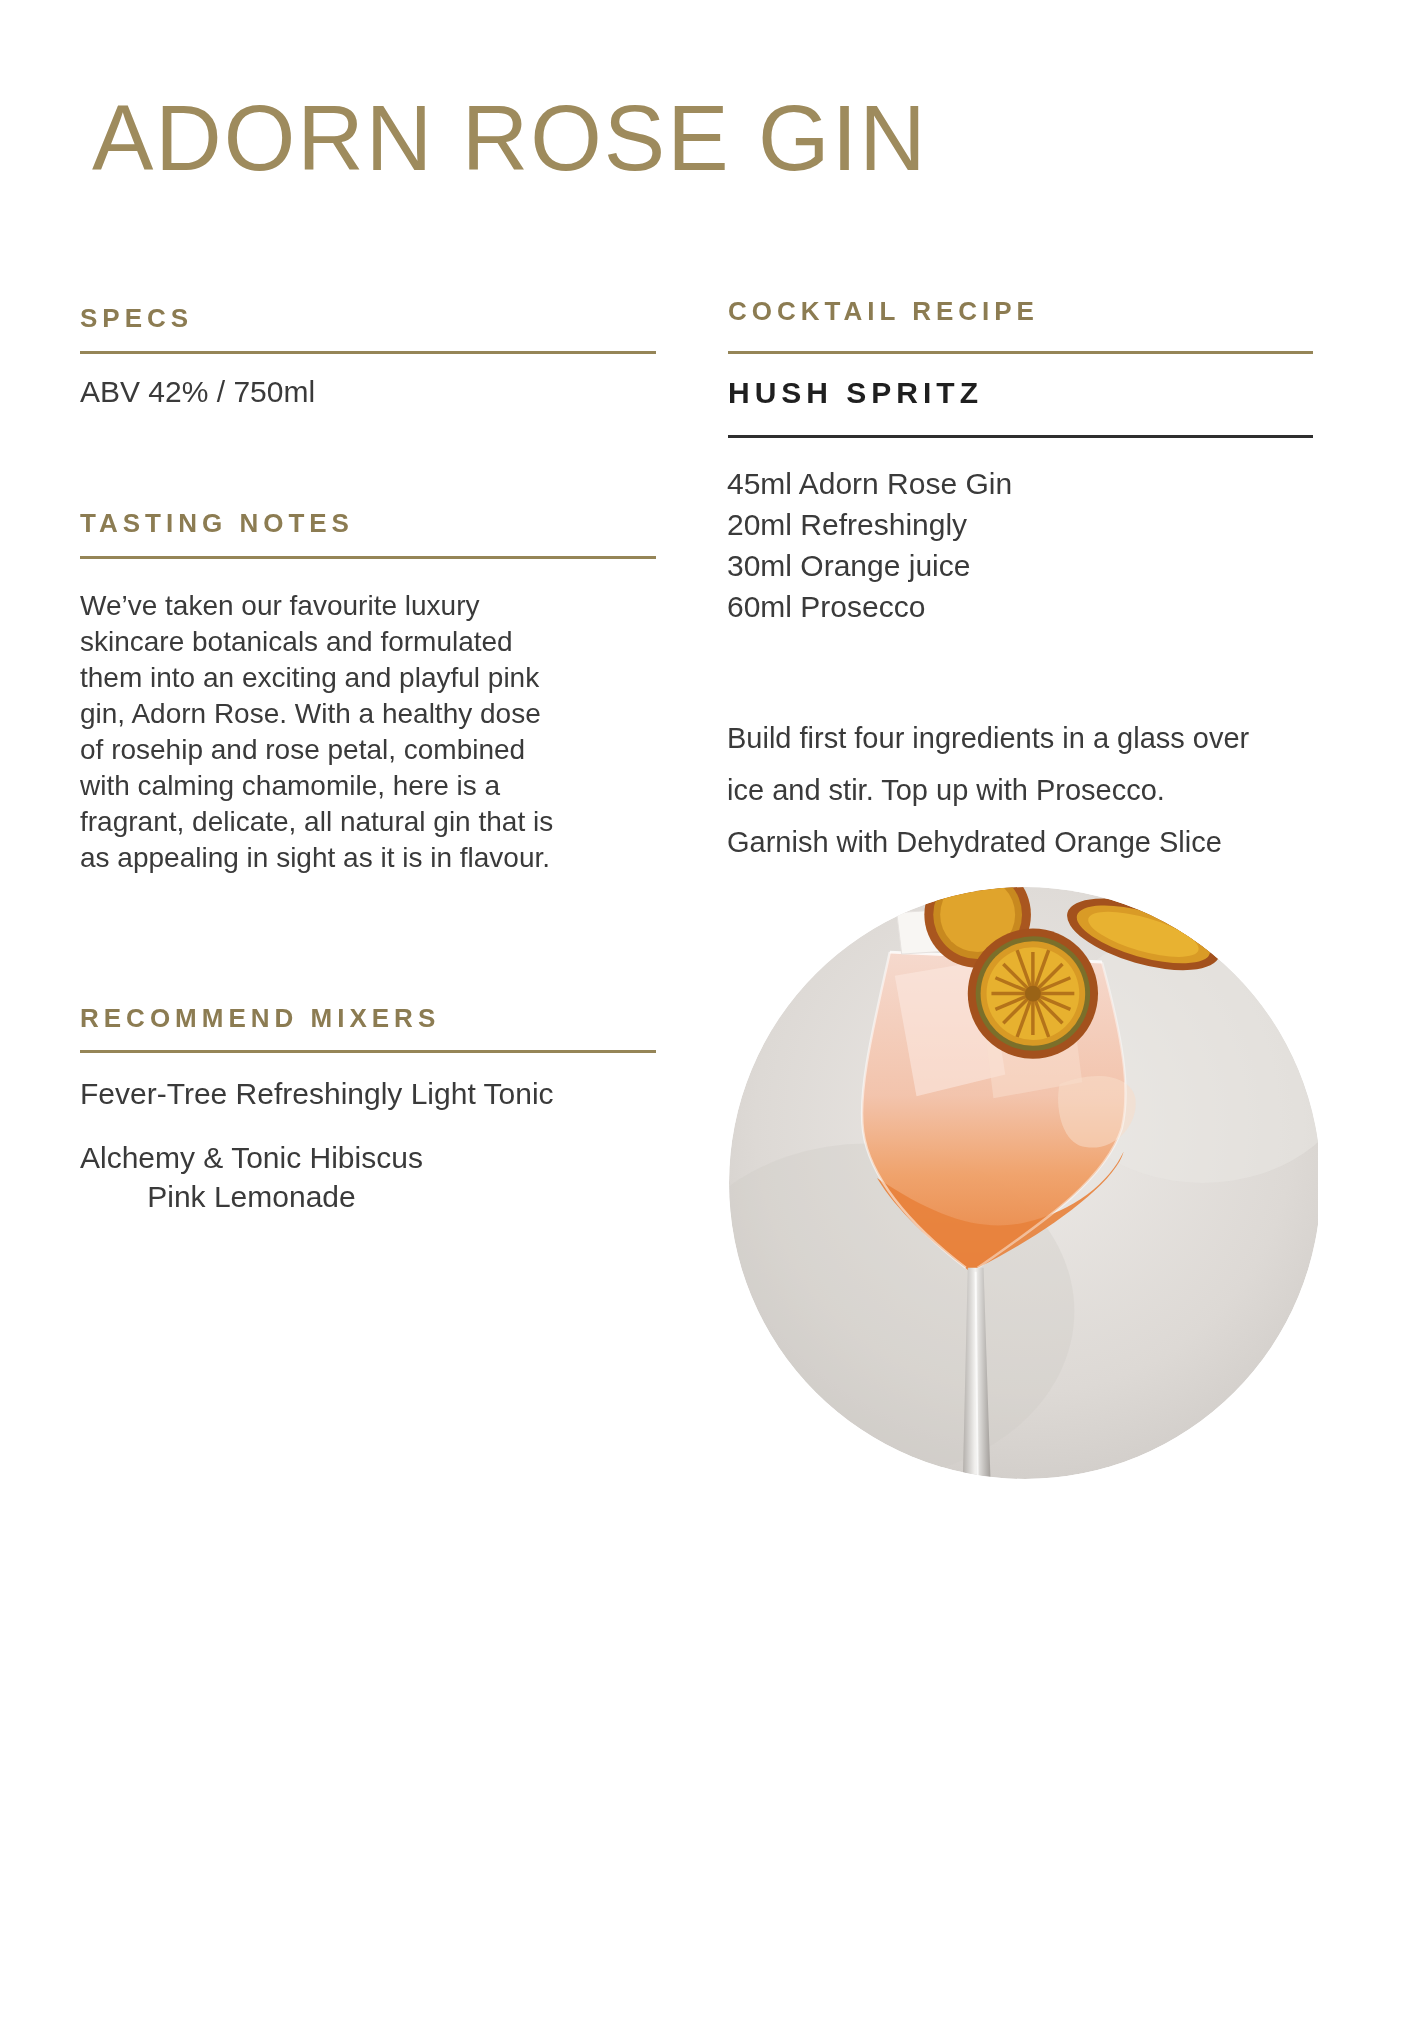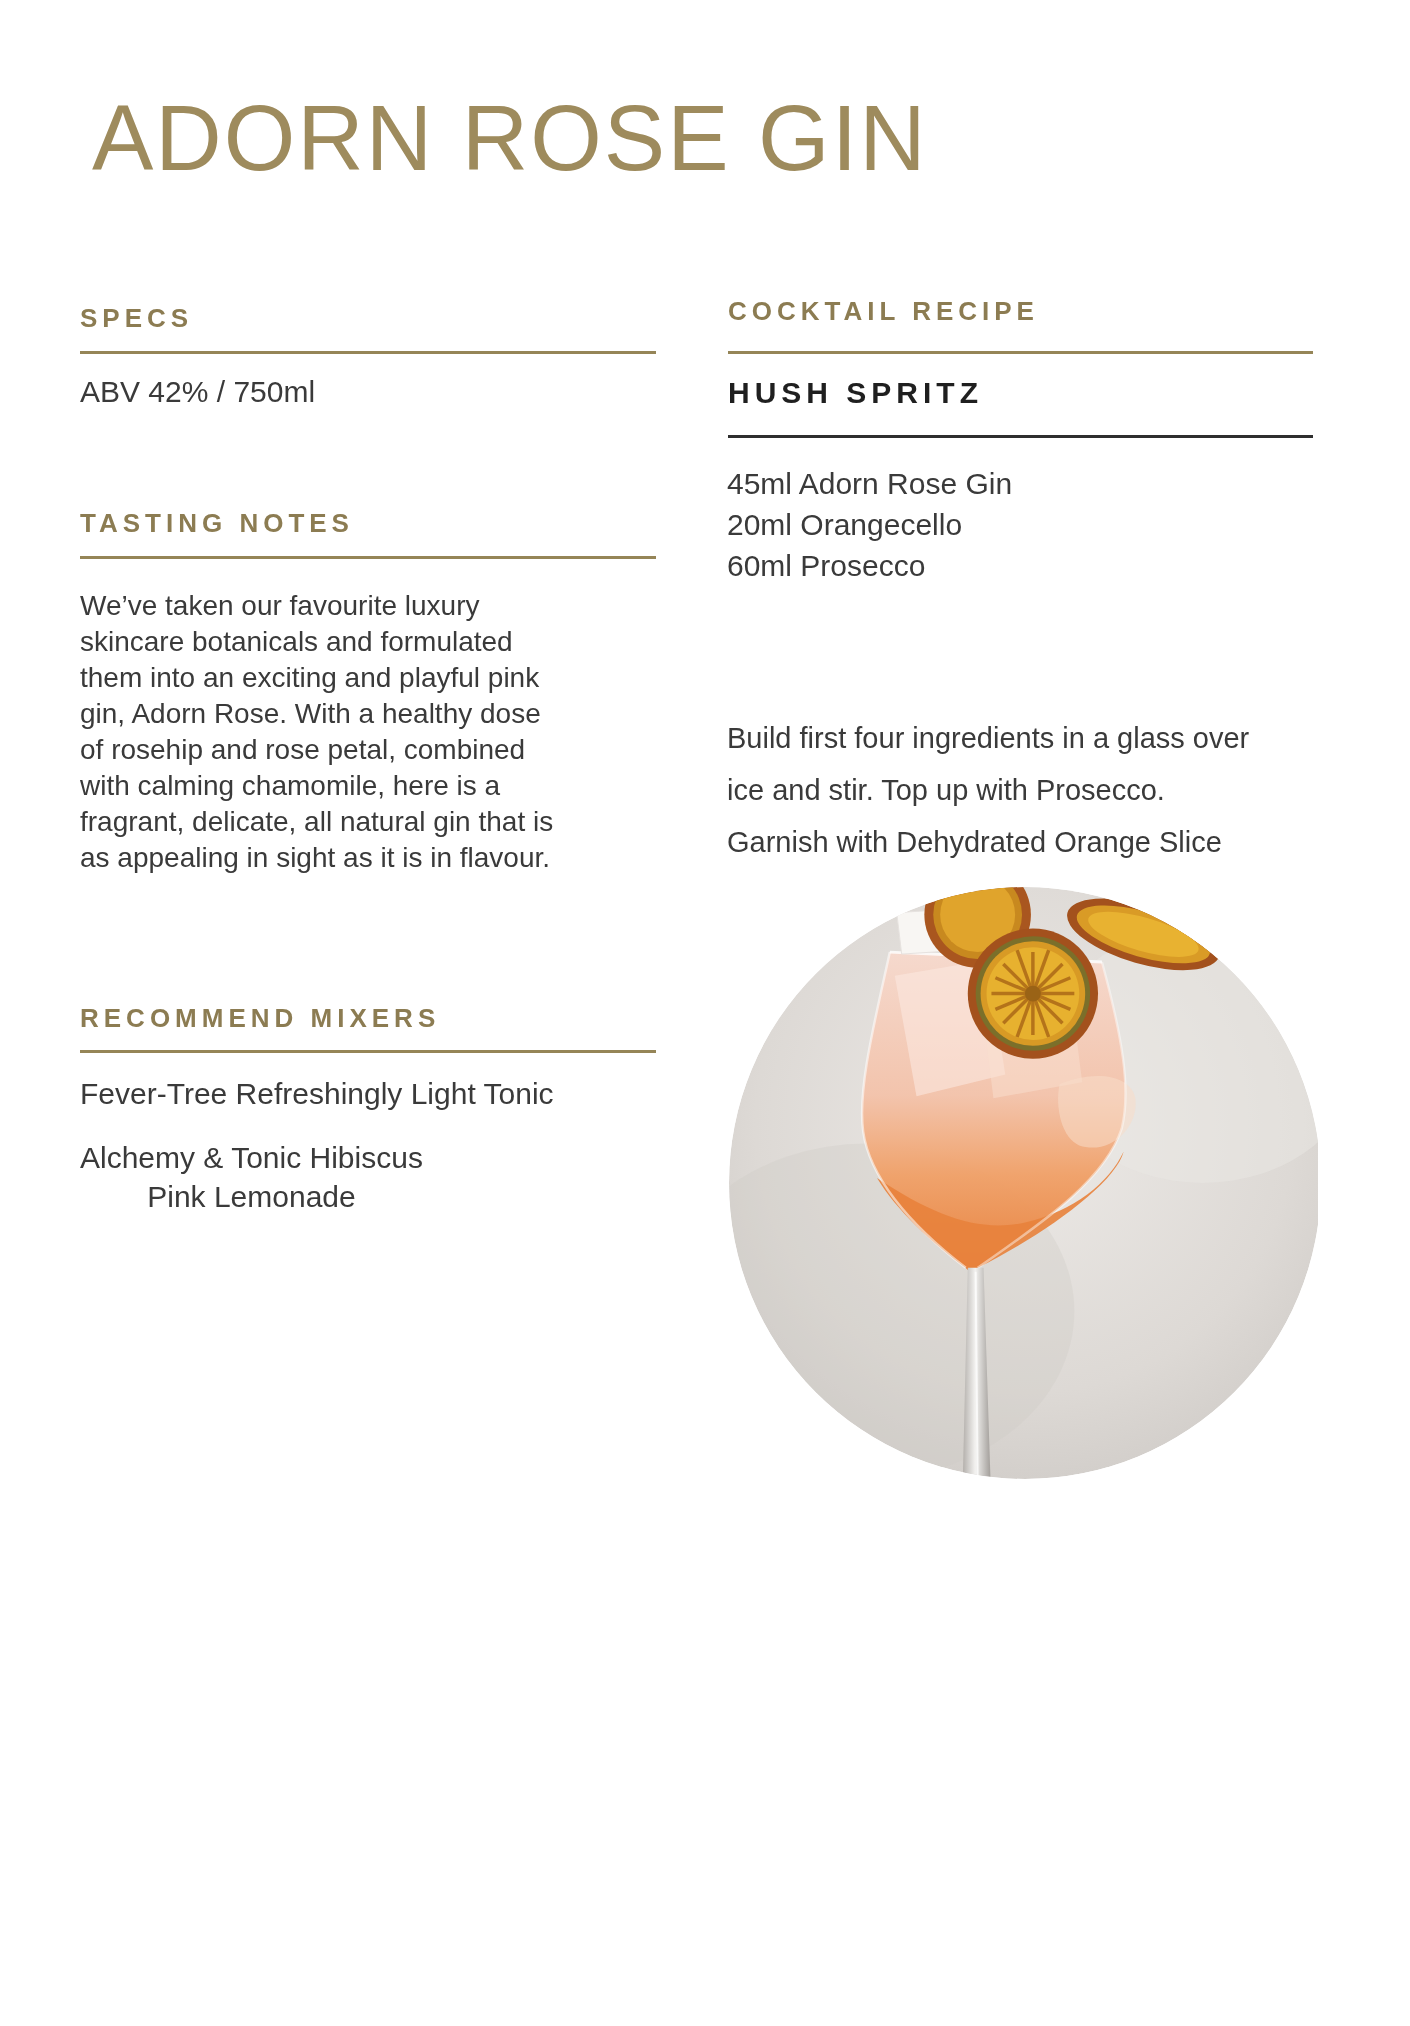--- a/index.html
+++ b/index.html
@@ -77,21 +77,22 @@
   <div class="txt mixer2">Alchemy &amp; Tonic Hibiscus
 Pink Lemonade</div>
 
   <div class="h recipe-h">COCKTAIL RECIPE</div>
   <div class="rule r-recipe"></div>
   <div class="cocktail-name">HUSH SPRITZ</div>
   <div class="rule dark r-name"></div>
 
   <div class="ingredients">
     <div class="ing">45ml Adorn Rose Gin</div>
-    <div class="ing">20ml Orangecello</div>
+    <div class="ing">20ml Refreshingly</div>
+    <div class="ing">30ml Orange juice</div>
     <div class="ing">60ml Prosecco</div>
   </div>
 
   <div class="txt instructions">Build first four ingredients in a glass over
 ice and stir. Top up with Prosecco.
 Garnish with Dehydrated Orange Slice</div>
 
   <div class="photo">
     <svg width="592" height="592" viewBox="0 0 600 600">
       <defs>

